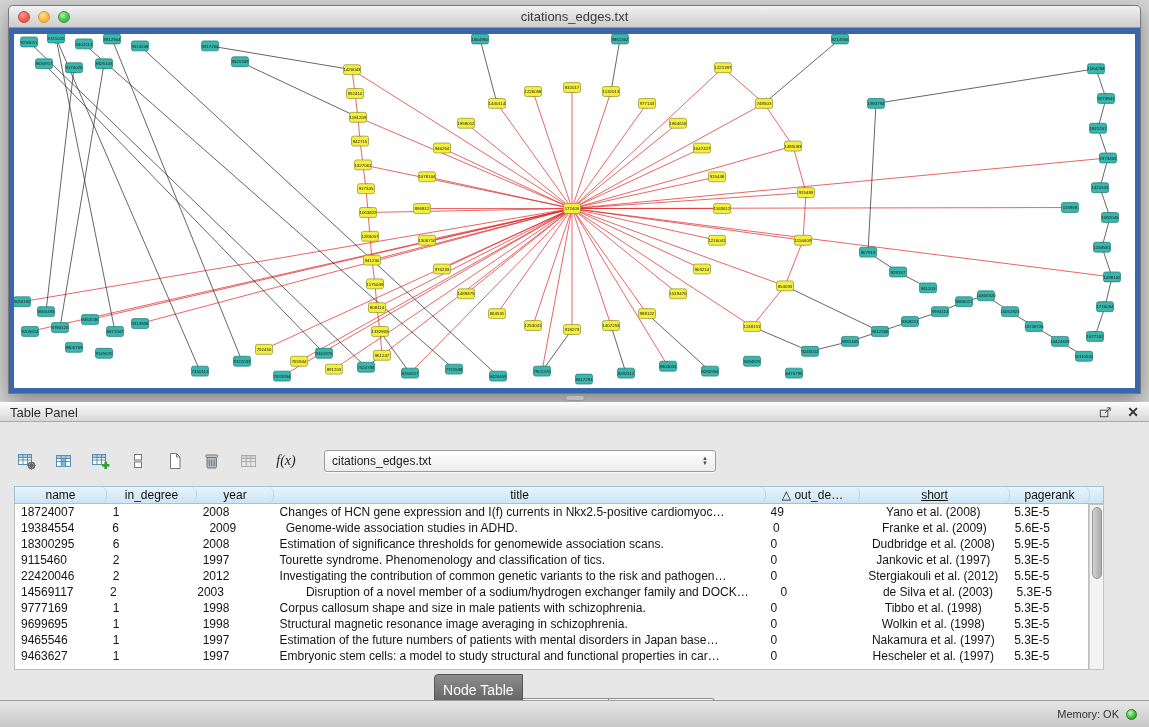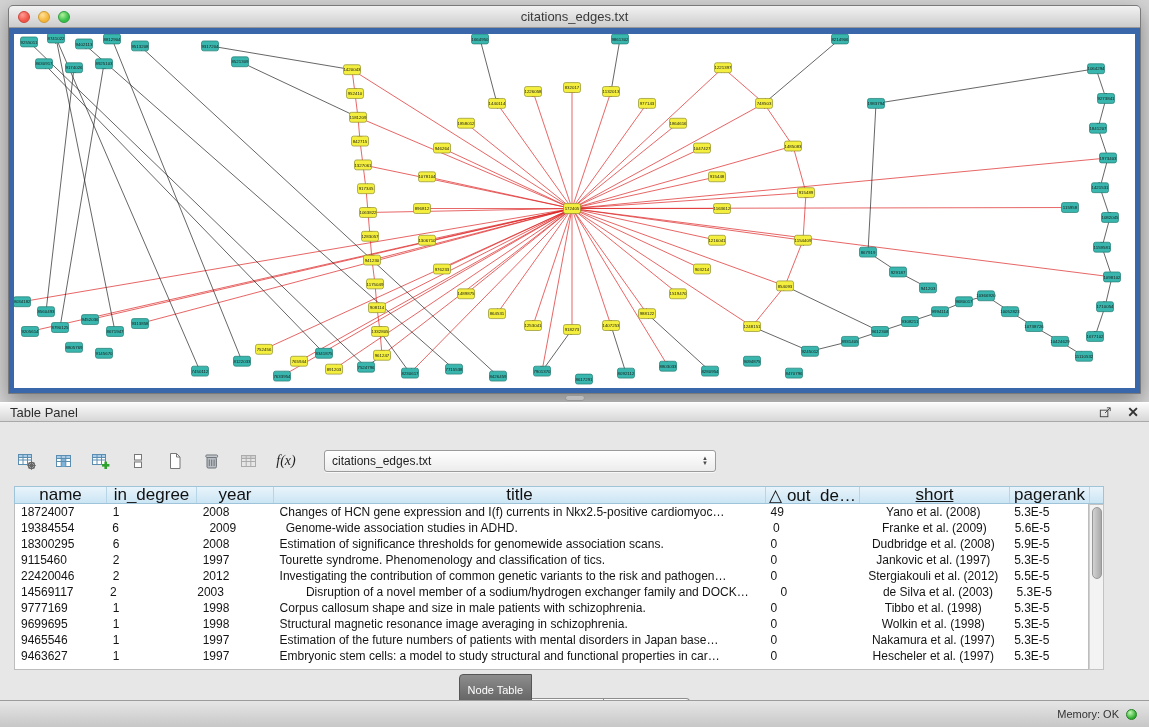--- a/index.html
+++ b/index.html
@@ -38,33 +38,33 @@
   .tbtn { width:30px; height:27px; display:flex; align-items:center; justify-content:center; }
   .fx { font-size:14px; font-style:italic; font-family:"Liberation Serif",serif; color:#1e1e1e; }
   .dropdown { width:392px; height:22px; margin-left:16px; border:1px solid #9b9b9b; border-radius:3px;
               background:linear-gradient(#ffffff,#ececec); display:flex; align-items:center;
               font-size:12px; color:#1d1d1d; padding:0 7px; box-shadow:0 1px 0 rgba(255,255,255,.7); }
   .dd-arrows { margin-left:auto; display:flex; flex-direction:column; align-items:center; line-height:5px; font-size:6px; color:#4a4a4a; }
 
   .table { position:absolute; left:14px; top:84px; width:1090px; }
   .thead { display:flex; height:18px; width:1090px;
            background:linear-gradient(#e9f4fb,#cbe5f4); border:1px solid #9fc4da; }
-  .th { border-right:1px solid #b6d6e7; font-size:17px; color:#111; display:flex;
-        align-items:center; justify-content:center; overflow:hidden; white-space:nowrap; }
+  .th { border-right:1px solid #b6d6e7; font-size:12px; color:#111; display:flex;
+        align-items:center; justify-content:center; overflow:hidden; white-space:nowrap;border-radius:6px; }
   .tbody { width:1075px; height:166px; background:#ffffff;
            border:1px solid #bdbdbd; border-top:none; overflow:hidden; }
   .tr { display:flex; height:16px; }
   .td { font-size:12px; color:#141414; padding:1px 6px 0 6px; white-space:nowrap; overflow:hidden; }
   .vscroll { position:absolute; left:1075px; top:18px; width:15px; height:166px;
              background:#f3f3f3; border:1px solid #c3c3c3; border-left:1px solid #cfcfcf; }
   .vthumb { position:absolute; left:1.5px; width:10px; top:2px; height:72px; border-radius:5px;
             background:linear-gradient(90deg,#d2d2d2,#a9a9a9); border:1px solid #989898; }
 
   .tabs { position:absolute; left:0; right:0; top:272px; display:flex; justify-content:center; }
-  .tab { height:32px; padding:0 8px; font-size:11px; display:flex; align-items:center;
+  .tab { height:32px; padding:0 8px; font-size:14px; display:flex; align-items:center;
          border:1px solid #8d8d8d; background:linear-gradient(#fcfcfc,#e2e2e2); color:#1f1f1f; }
   .tab + .tab { border-left:none;margin-top:24px; }
   .tab:first-child { border-radius:4px 0 0 4px; }
   .tab:last-child { border-radius:0 4px 4px 0; }
   .tab.active { background:linear-gradient(#8d8d8d,#5f5f5f); color:#ffffff; border-color:#565656; }
 
   
   .status { position:absolute; left:0; top:700px; width:1149px; height:27px;
             background:linear-gradient(#e6e6e6,#c7c7c7); border-top:1px solid #9c9c9c;
             display:flex; align-items:center; justify-content:flex-end; gap:7px;

